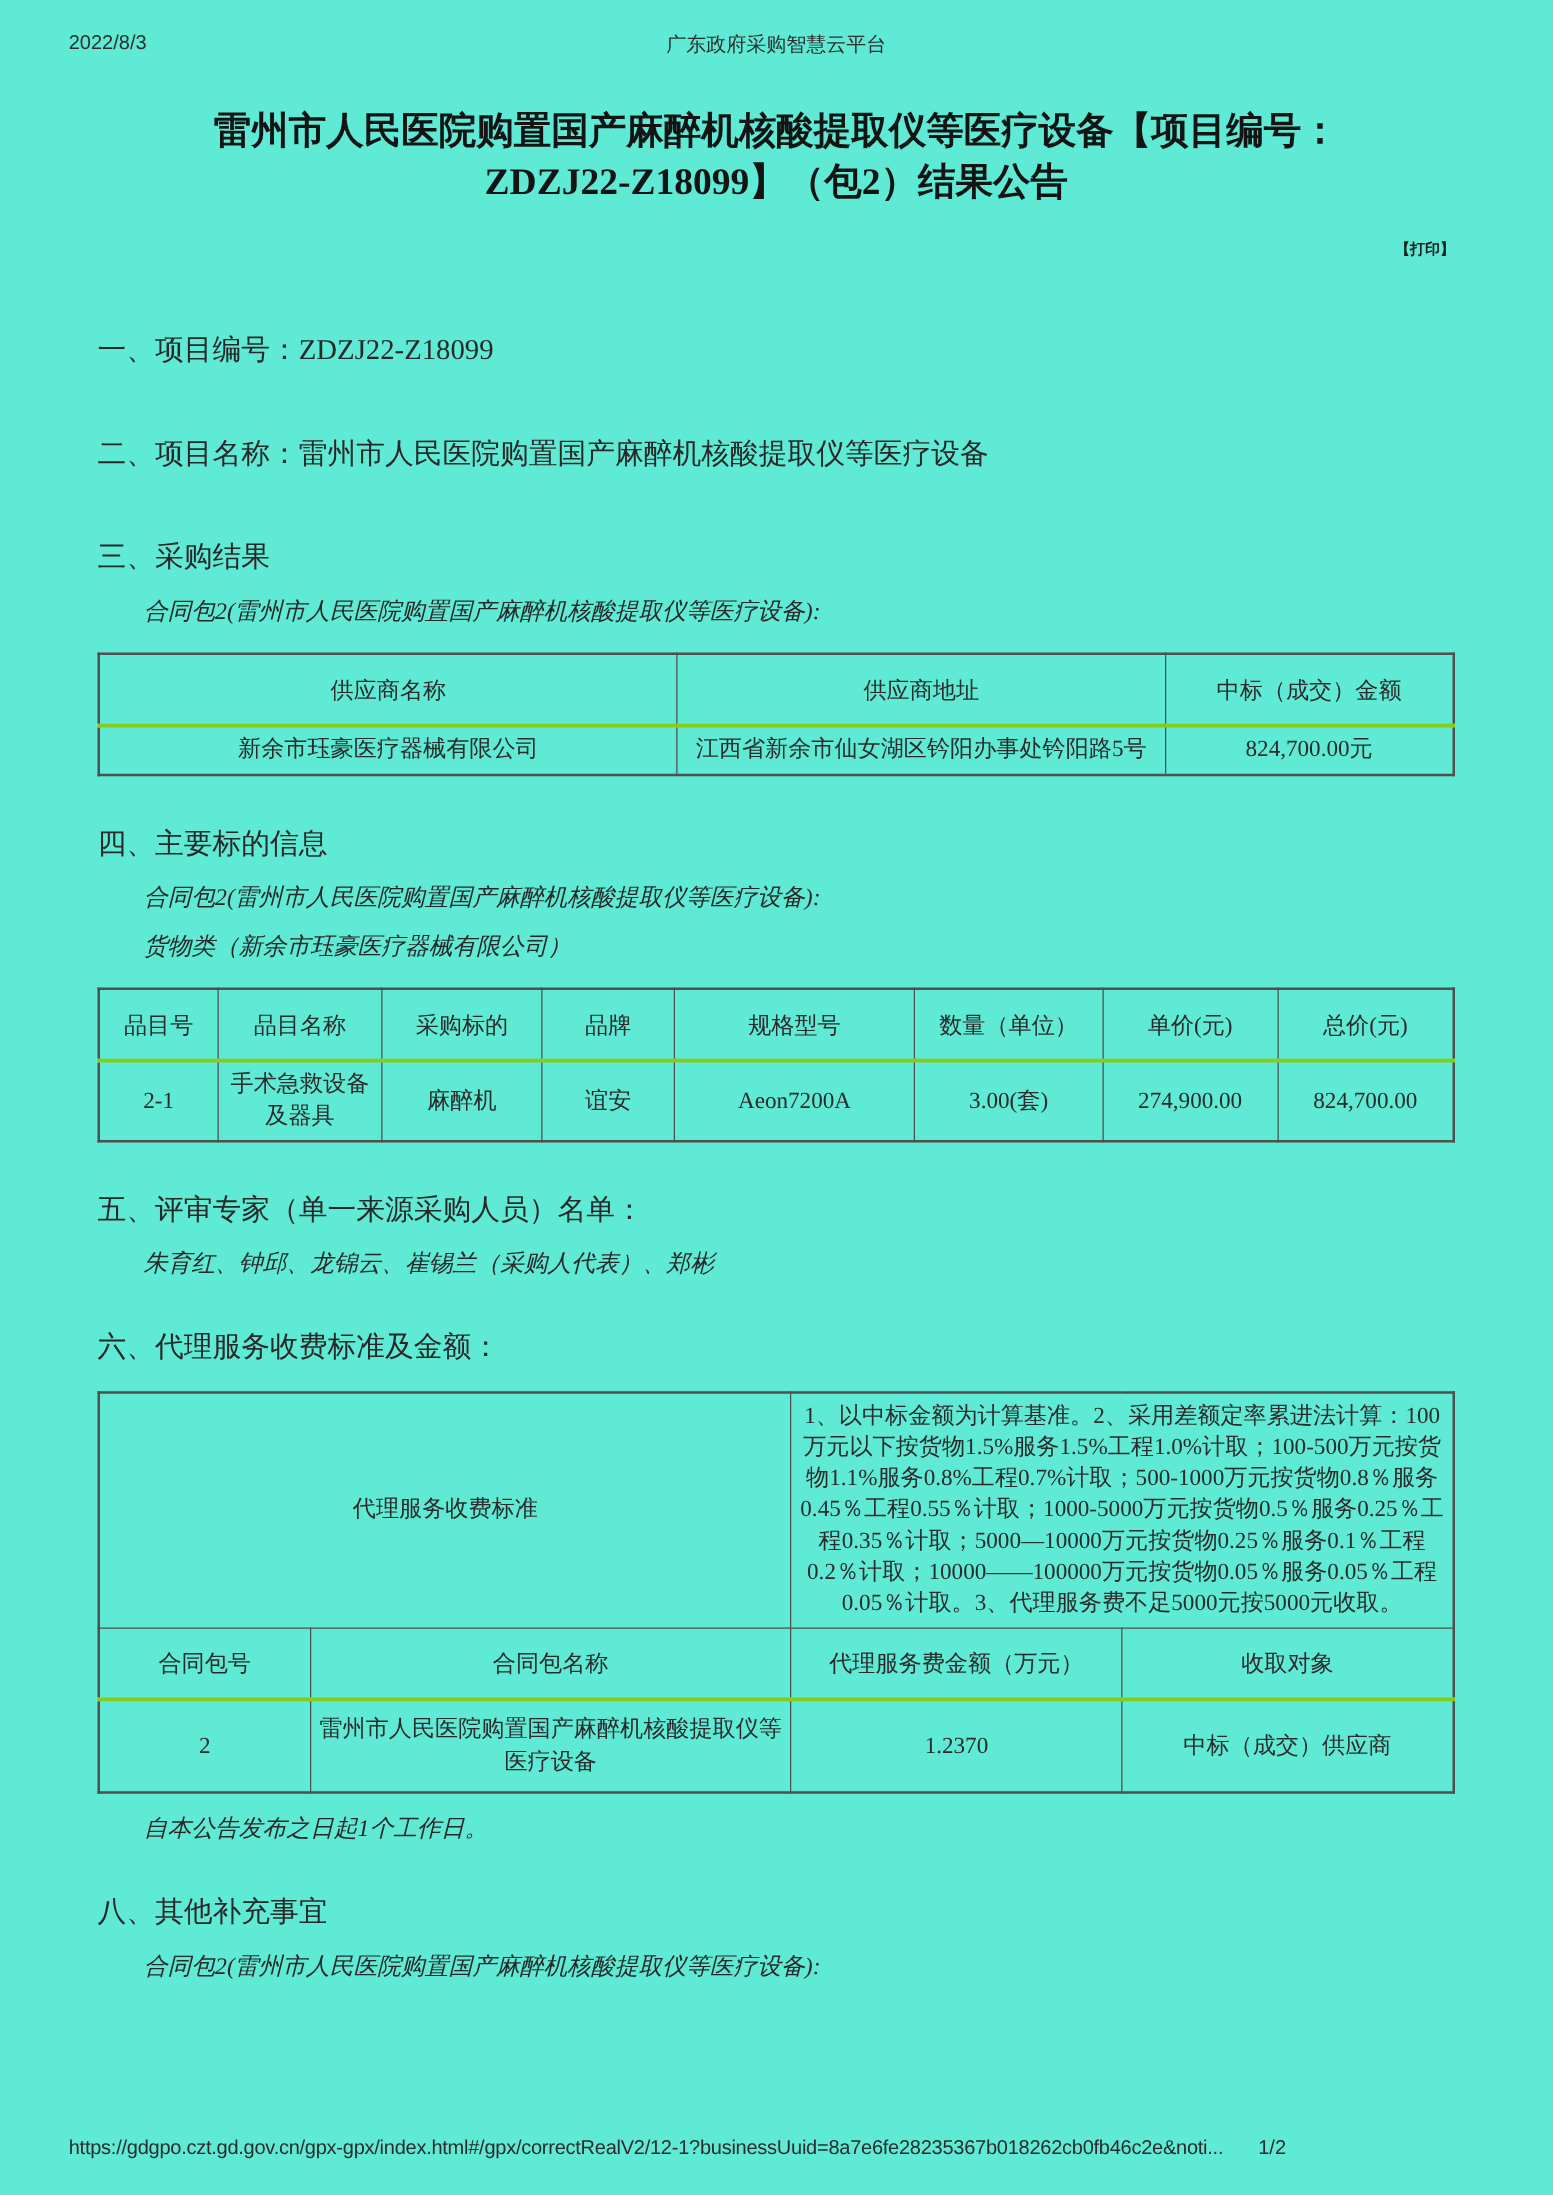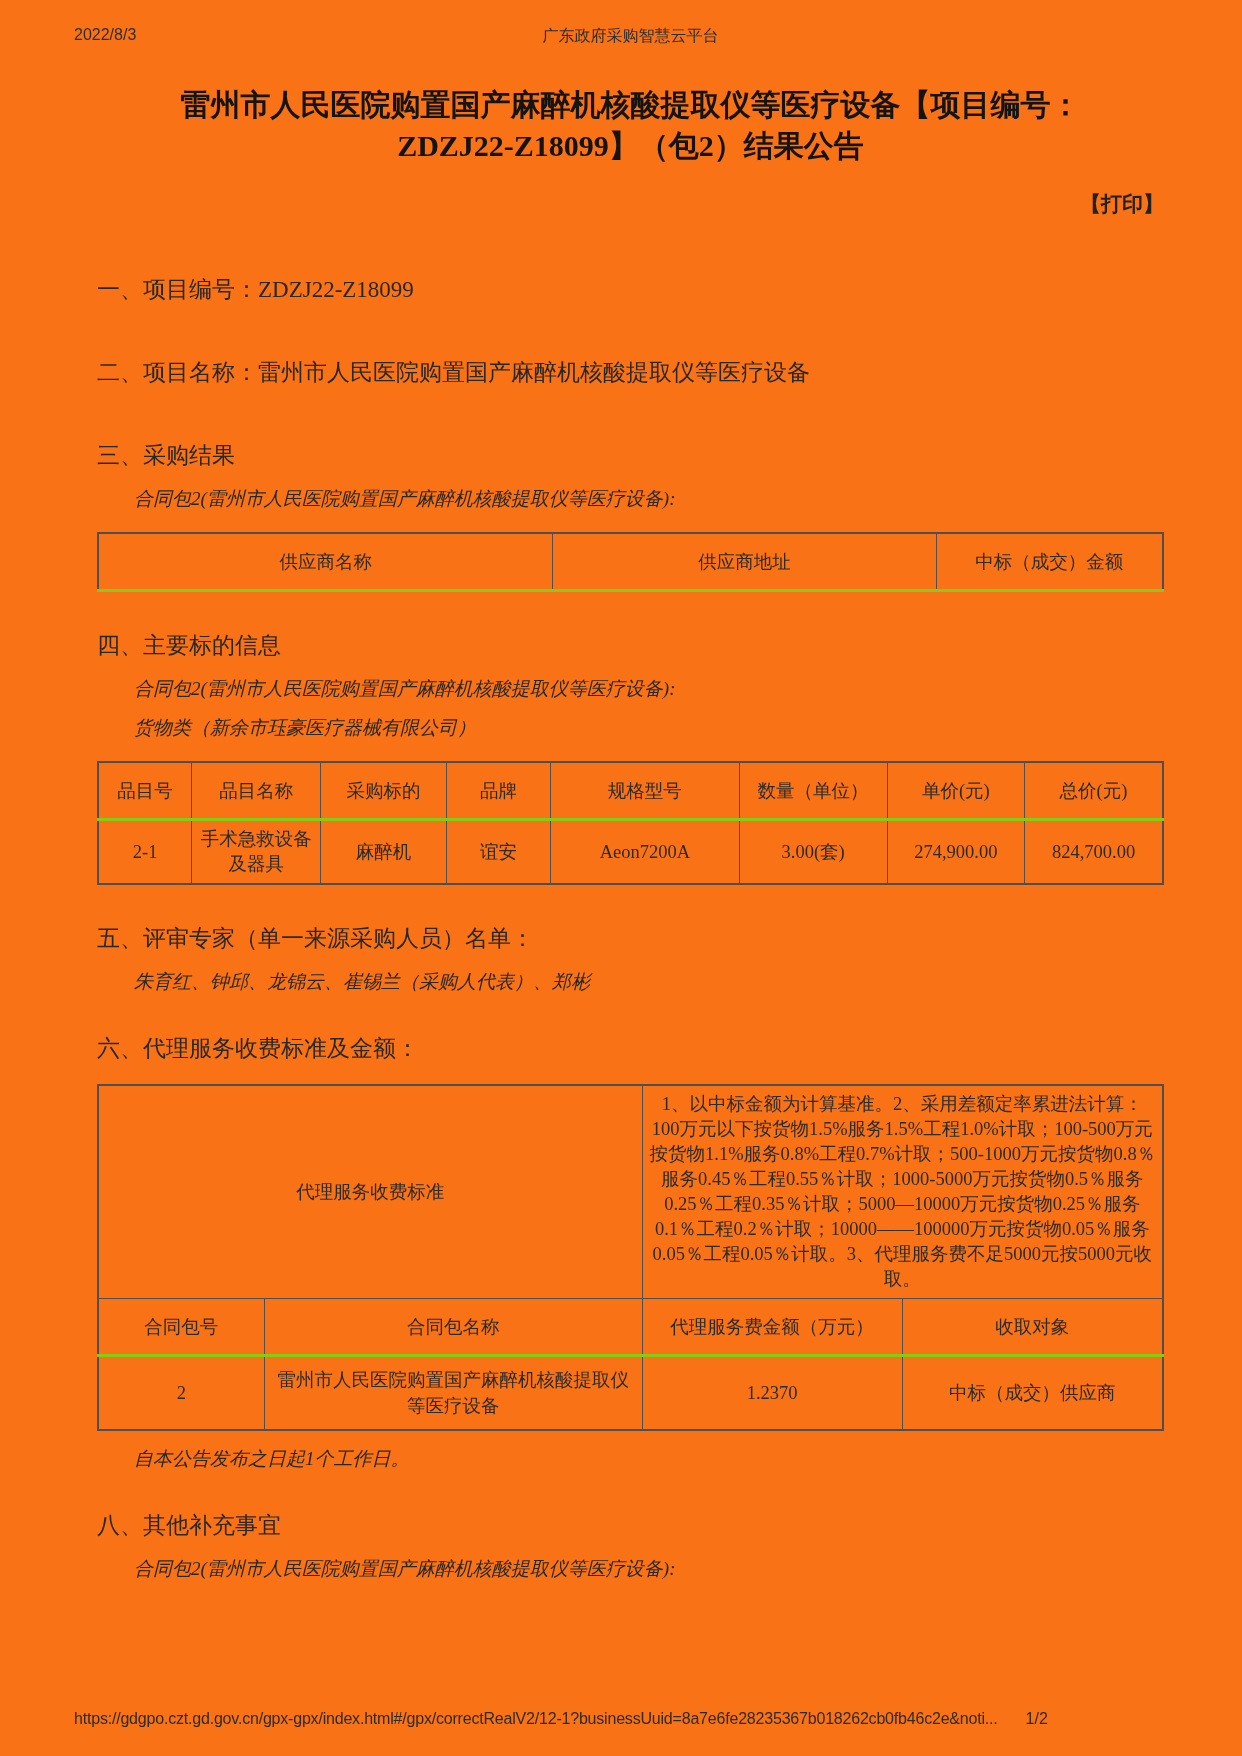--- a/index.html
+++ b/index.html
@@ -8,22 +8,22 @@
     width: 1242px;
     font-family: "Liberation Serif", "DejaVu Serif", serif;
     color: #262626;
     -webkit-font-smoothing: antialiased;
   }
   .page {
     width: 1242px;
     min-height: 1756px;
     display: flex;
     flex-direction: column;
-    padding: 26px 55px 22px 74px;
-    background: #f97316;
+    padding: 26px 55px 22px 55px;
+    background: #5eead4;
   }
   
   .meta-row {
     position: relative;
     height: 22px;
     font-family: "Liberation Sans", "DejaVu Sans", sans-serif;
     font-size: 16px;
     color: #2e2e2e;
   }
   .meta-date { position: absolute; left: 0; top: 0; }
@@ -36,21 +36,21 @@
     margin: 36px auto 0 auto;
     text-align: center;
     font-size: 30px;
     line-height: 41px;
     font-weight: 700;
     color: #141414;
   }
   .print-row { text-align: right; margin-top: 24px; }
   .print-btn {
     display: inline-block;
-    font-size: 21px;
+    font-size: 12px;
     font-weight: 700;
     color: #222222;
     cursor: pointer;
     text-decoration: none;
   }
 
   .sec {
     margin: 52px 0 0 0;
     font-size: 23px;
     color: #282828;
@@ -144,20 +144,25 @@
       <colgroup>
         <col style="width:42.7%">
           <col style="width:36.0%">
           <col style="width:21.3%">
       </colgroup>
       <tbody>
           <tr>
         <th>供应商名称</th>
         <th>供应商地址</th>
         <th>中标（成交）金额</th>
+      </tr>
+      <tr class="row-mid">
+        <td>新余市珏豪医疗器械有限公司</td>
+        <td>江西省新余市仙女湖区钤阳办事处钤阳路5号</td>
+        <td class="al-r">824,700.00元</td>
       </tr>
     </tbody>
       </table>
 
     <div class="sec after-table">四、主要标的信息</div>
     <div class="para">合同包2(雷州市人民医院购置国产麻醉机核酸提取仪等医疗设备):</div>
     <div class="para tight">货物类（新余市珏豪医疗器械有限公司）</div>
 
     <table class="doc-table">
       <colgroup>

